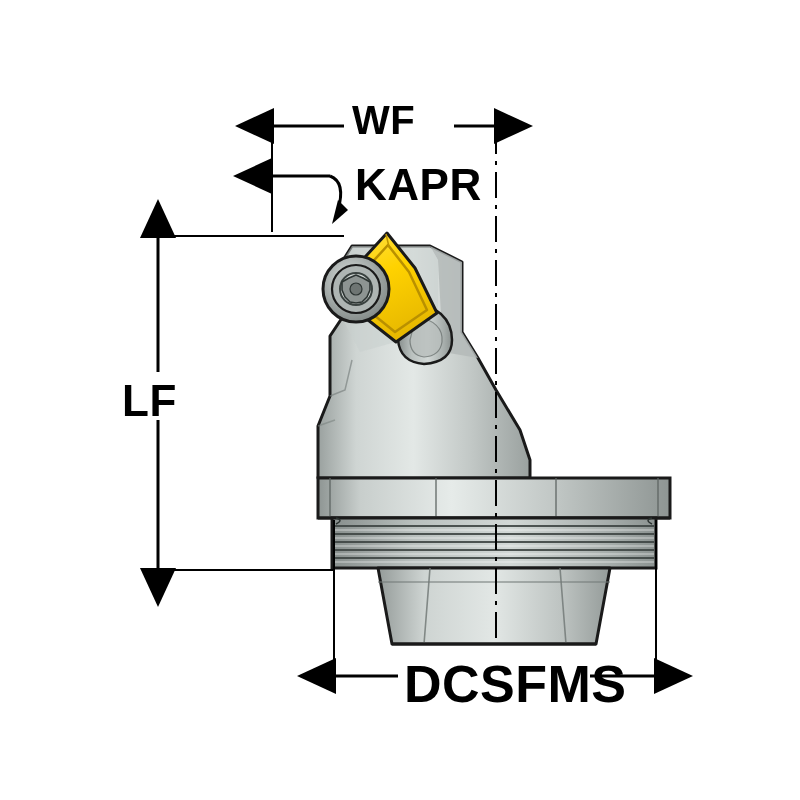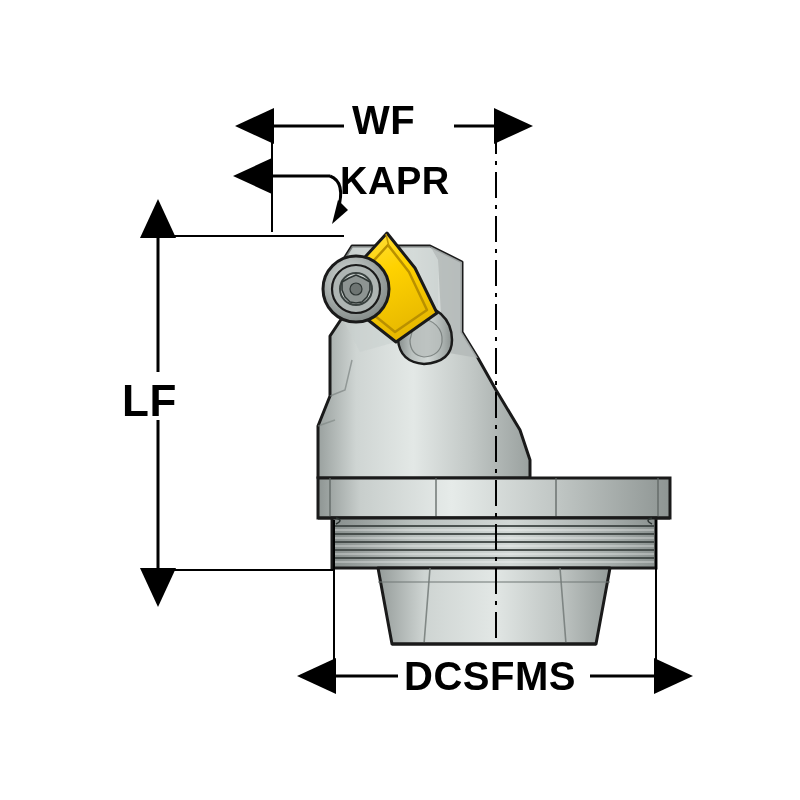--- a/index.html
+++ b/index.html
@@ -21,23 +21,23 @@
   }
   .dim-label {
     position: absolute;
     color: #000000;
     font-weight: 700;
     letter-spacing: 0.5px;
     white-space: nowrap;
     user-select: none;
   }
   #label-wf   { left: 352px; top: 98px;  font-size: 40px; }
-  #label-kapr { left: 340px; top: 160px; font-size: 38px; }
+  #label-kapr { left: 355px; top: 160px; font-size: 44px; }
   #label-lf   { left: 122px; top: 376px; font-size: 44px; }
-  #label-dcsfms { left: 404px; top: 654px; font-size: 40px; }
+  #label-dcsfms { left: 404px; top: 654px; font-size: 52px; }
 </style>
 </head>
 <body>
 
 <div id="stage">
 
   <svg width="800" height="800" viewBox="0 0 800 800">
     <defs>
       <linearGradient id="gradBody" x1="0" y1="0" x2="1" y2="0">
         <stop offset="0%" stop-color="#9aa19f"></stop>

